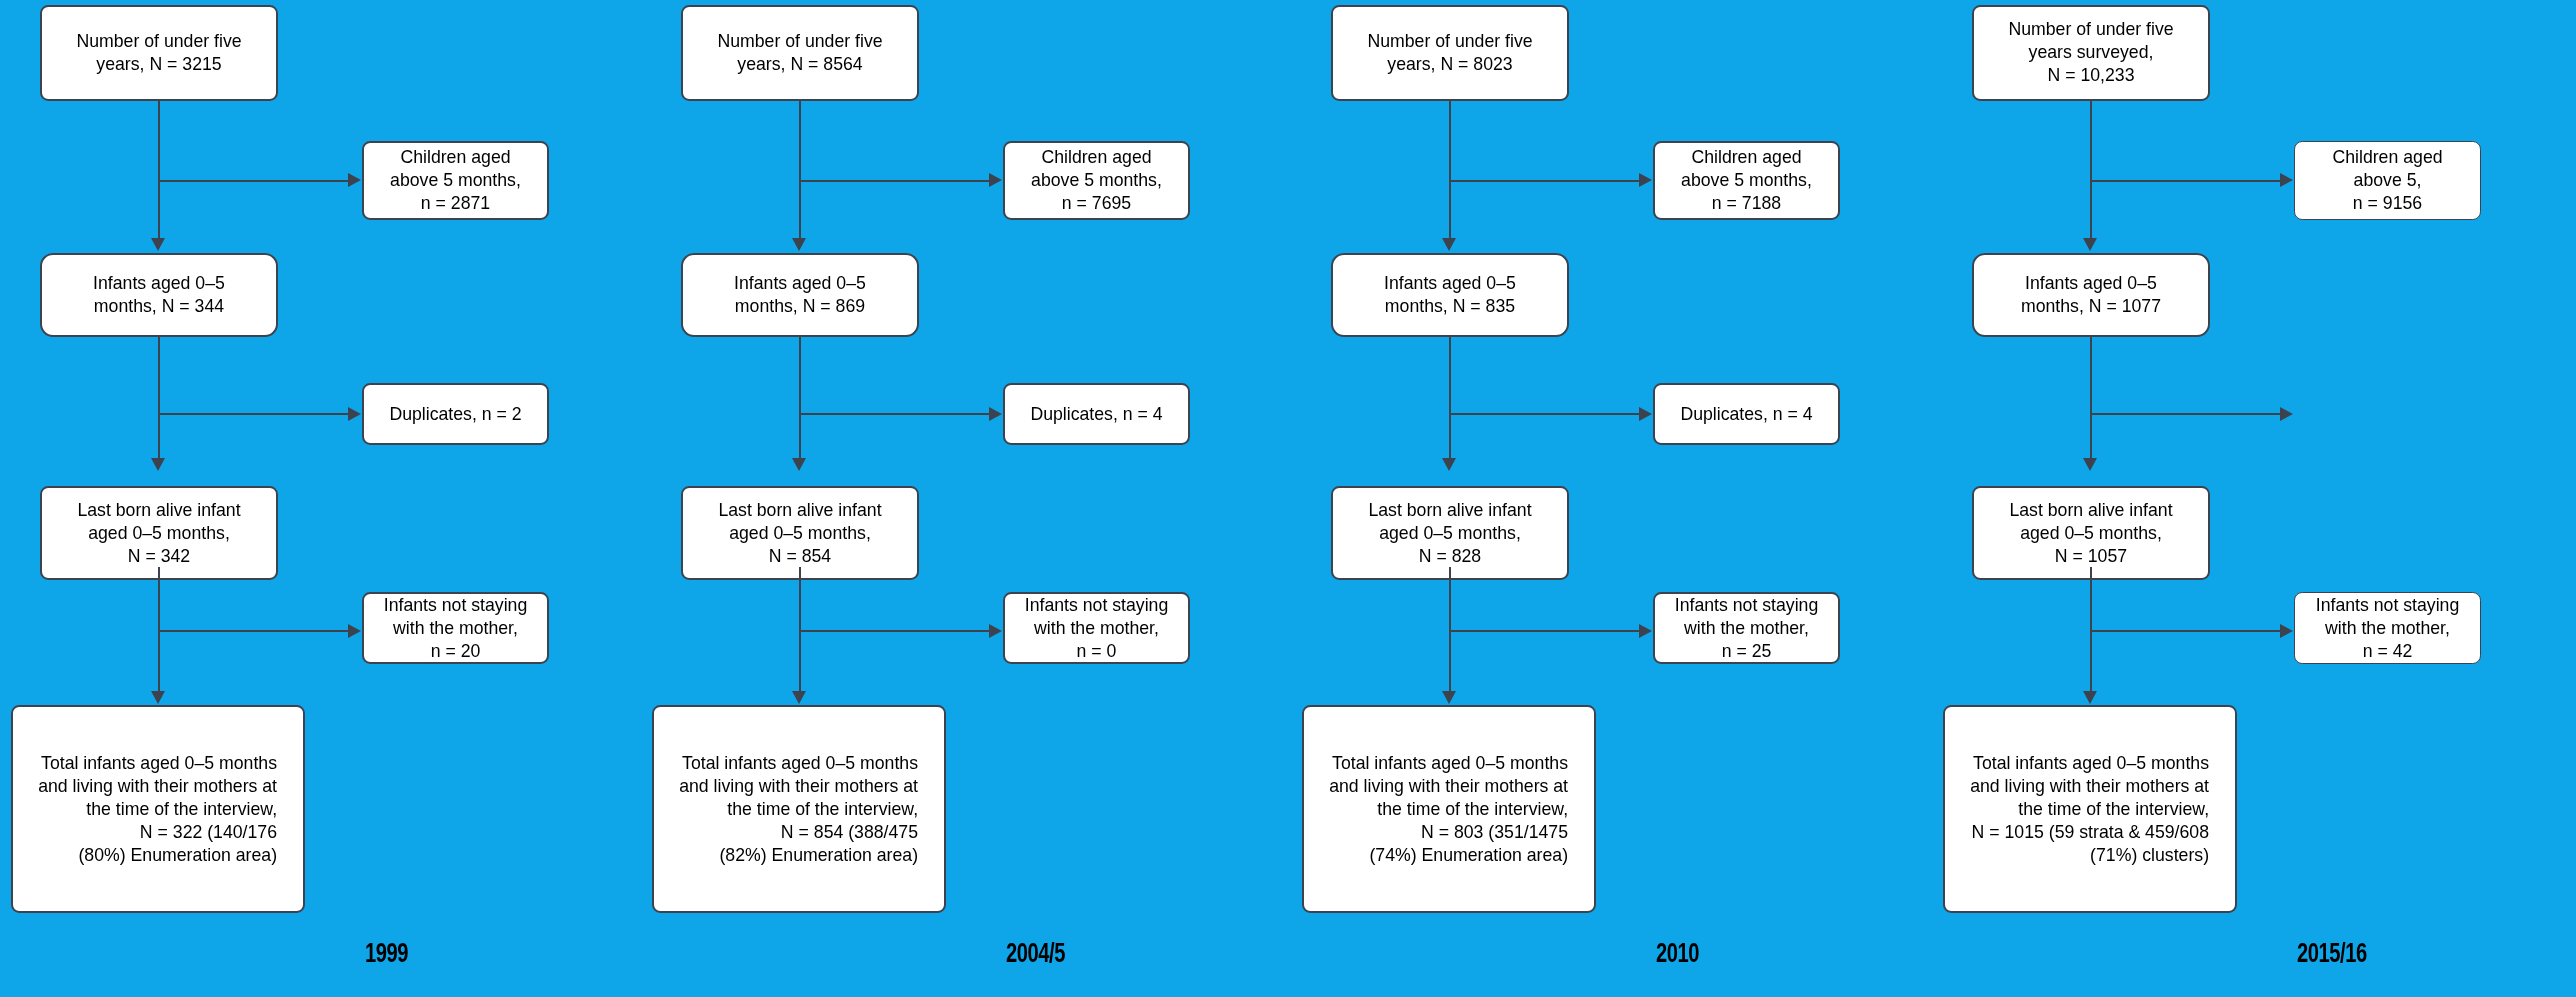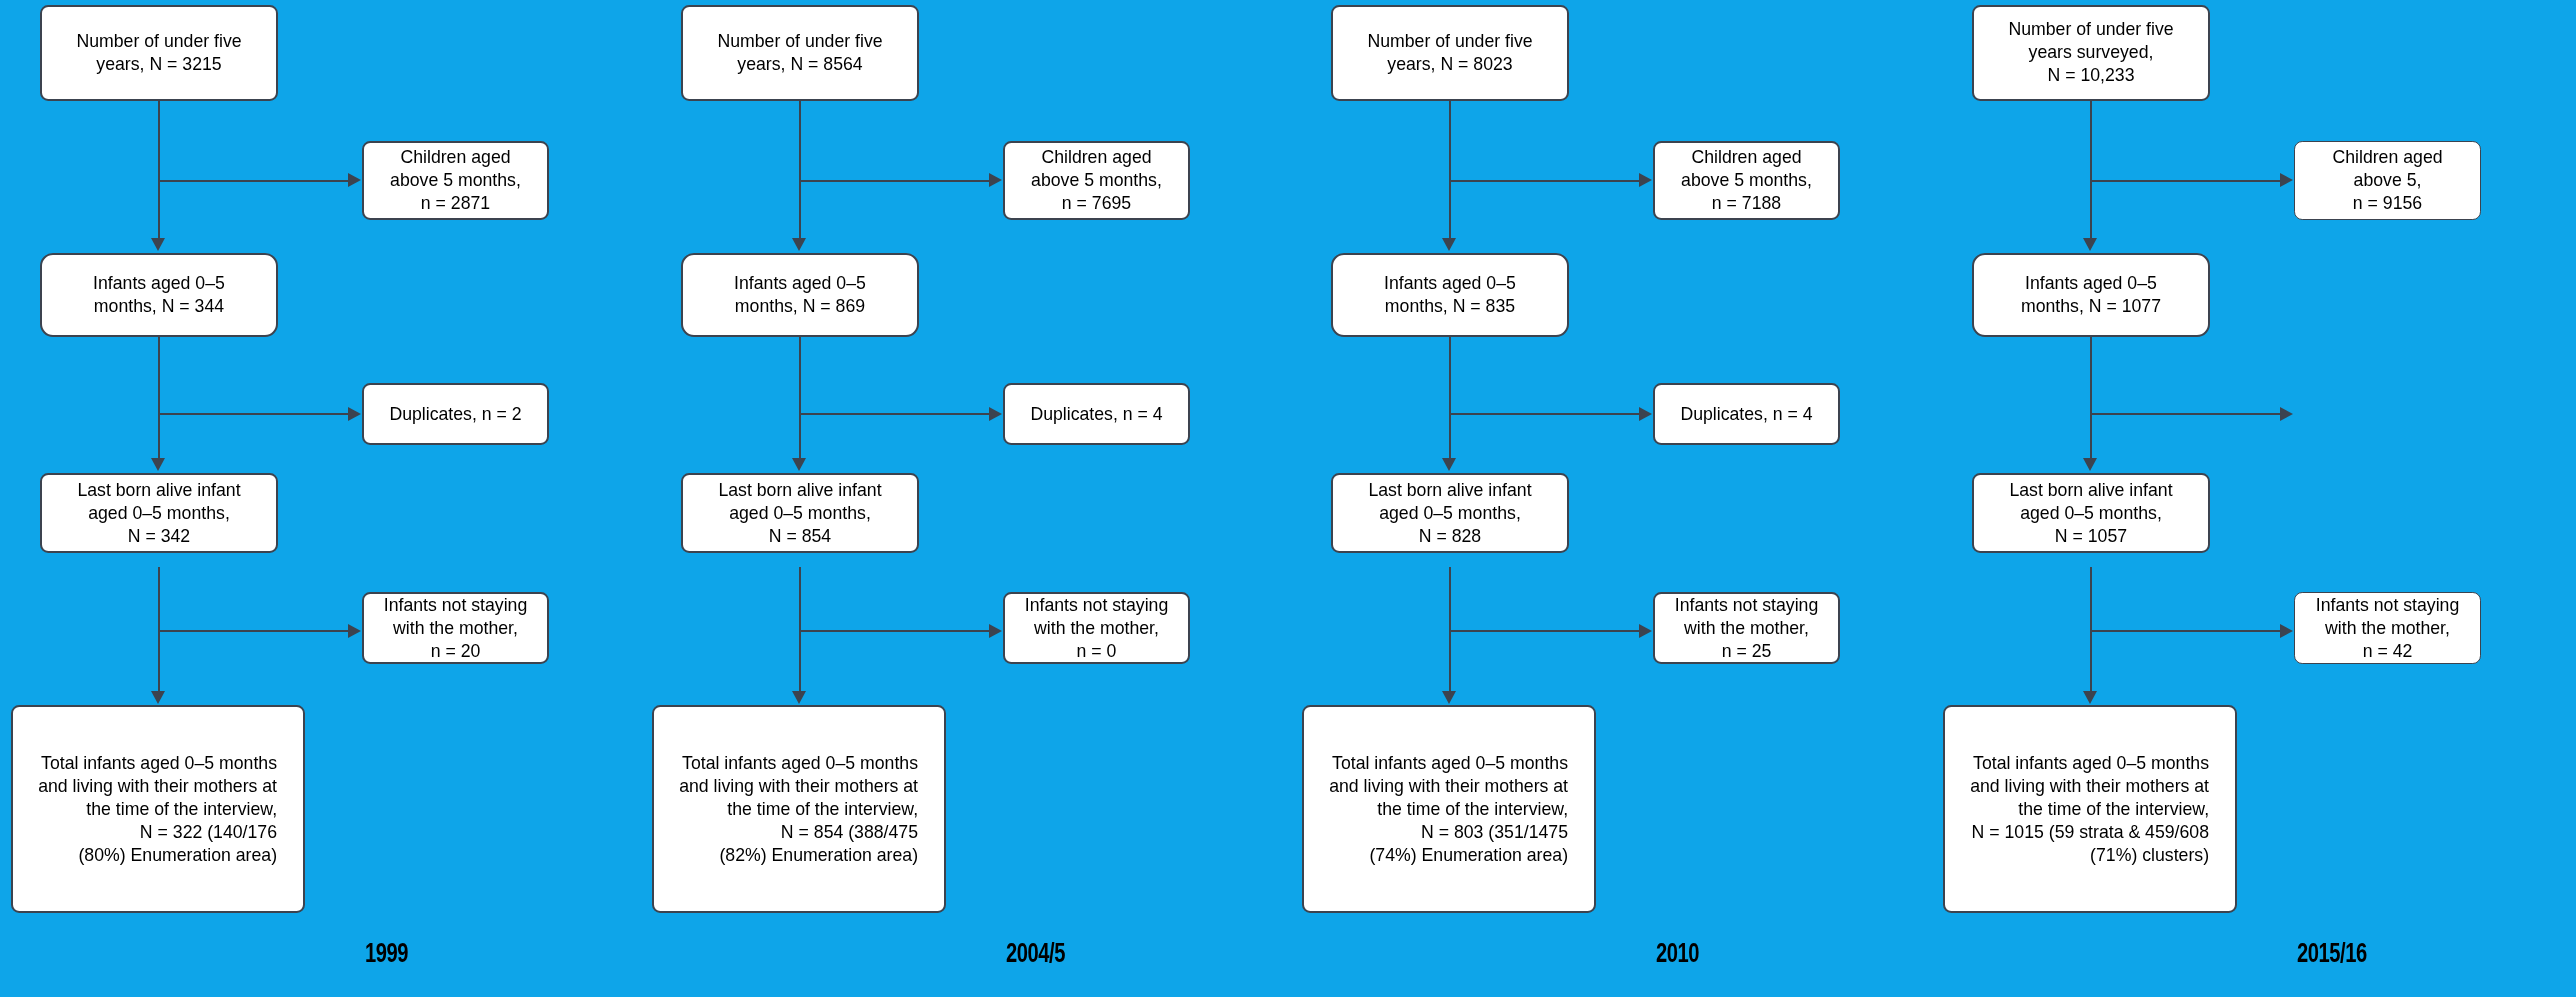--- a/index.html
+++ b/index.html
@@ -39,21 +39,21 @@
     font-size: 17.7px;
     color: #000000;
     padding: 2.4px 5.9px;
     white-space: pre-line;
   }
   .node.thin { border-width: 1.8px; }
 
   
   .n-top      { left: 40px;  top: 4.7px;   width: 238px; height: 96px; }
   .n-infants  { left: 40px;  top: 253px; width: 238px; height: 84px; border-radius: 13px; }
-  .n-lastborn { left: 40px;  top: 473px; width: 238px; height: 80px; }
+  .n-lastborn { left: 40px;  top: 486px; width: 238px; height: 94px; }
   .n-total    { left: 10.6px;  top: 705px; width: 294px; height: 208px; text-align: right; }
 
   
   .s-children { left: 362px; top: 141px;  width: 187px; height: 79px; }
   .s-dupes    { left: 362px; top: 383px;  width: 187px; height: 62px; }
   .s-notstay  { left: 362px; top: 592px; width: 187px; height: 72px; }
 
   
   .vline {
     position: absolute;

